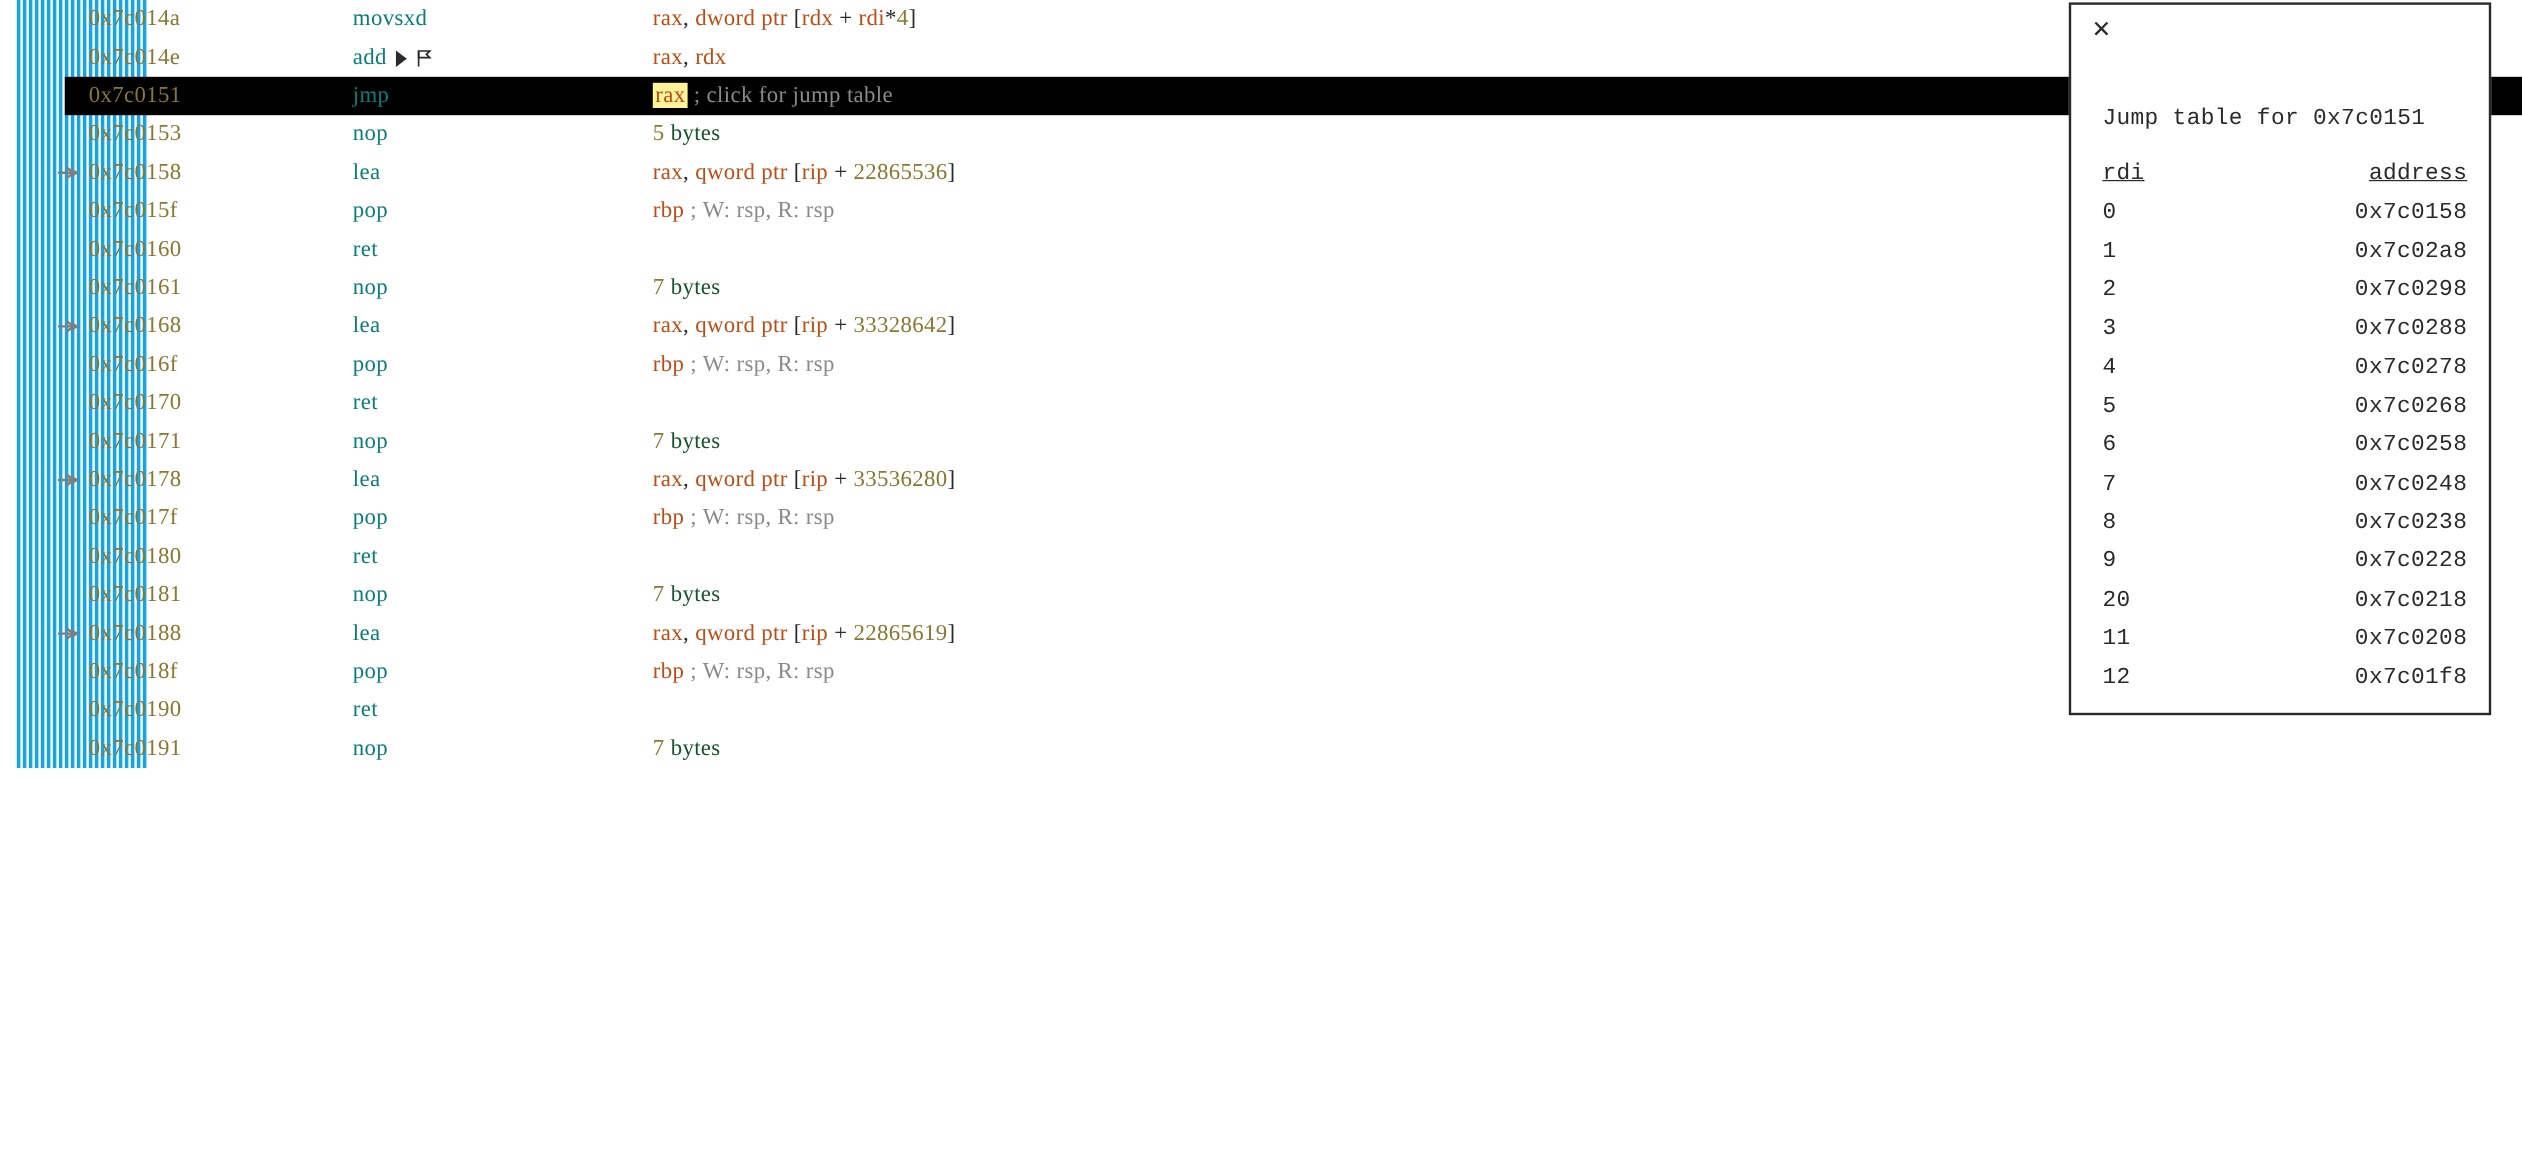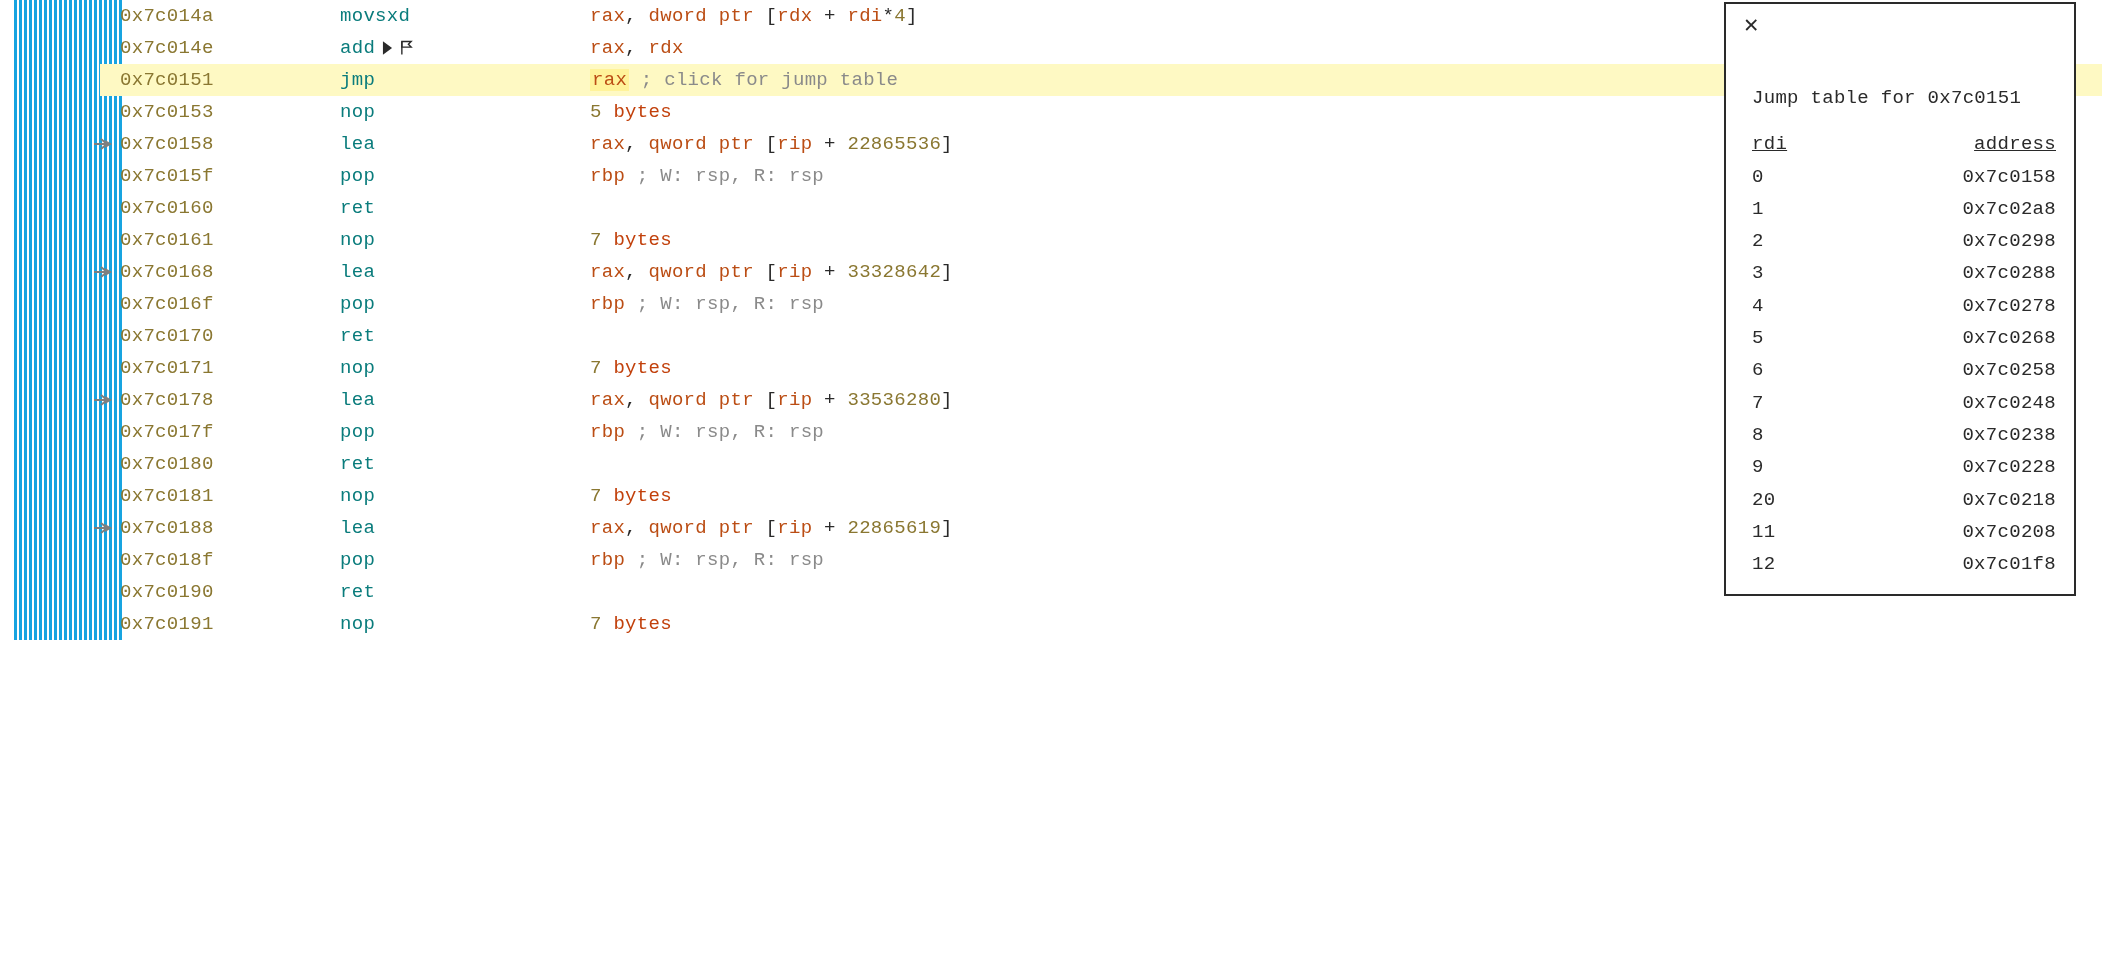--- a/index.html
+++ b/index.html
@@ -6,48 +6,49 @@
   body {
     font-family: "Menlo", "Consolas", "Courier New", monospace;
     font-size: 19px;
     background: #ffffff;
     color: #2a2a2a;
     overflow-x: hidden;
     letter-spacing: 0.3px;
   }
   .main {
     position: relative;
-    padding-left: 100px;
+    padding-left: 54px;
+    font-family: Liberation Serif, serif;
   }
   .row {
     display: flex;
     align-items: center;
     height: 32px;
     position: relative;
   }
-  .row.highlighted { background: #fef9c3; justify-content: flex-end; }
+  .row.highlighted { background: #000000; justify-content: flex-end; }
   .addr {
     color: #8a7731;
     width: 240px;
     flex-shrink: 0;
     position: relative;
     padding-left: 20px;
   }
   .mnemonic {
     color: #0a7c7c;
     width: 250px;
     flex-shrink: 0;
   }
   .operands { flex: 1; }
   .reg { color: #bb4d14; }
   .kw { color: #bb4d14; }
   .punc { color: #2a2a2a; }
   .num { color: #8a7731; }
   .comment { color: #8a8a8a; }
-  .bytes { color: #c2410c; }
+  .bytes { color: #14532d; }
   .hl-reg { background: #fff39a; padding: 0 2px; }
   .arrow-icon {
     position: absolute;
     left: -6px;
     top: 50%;
     transform: translateY(-50%);
     color: #7f7f7f;
   }
   .arrow-icon svg { width: 18px; height: 14px; display: block; }
   .flow-lines {

